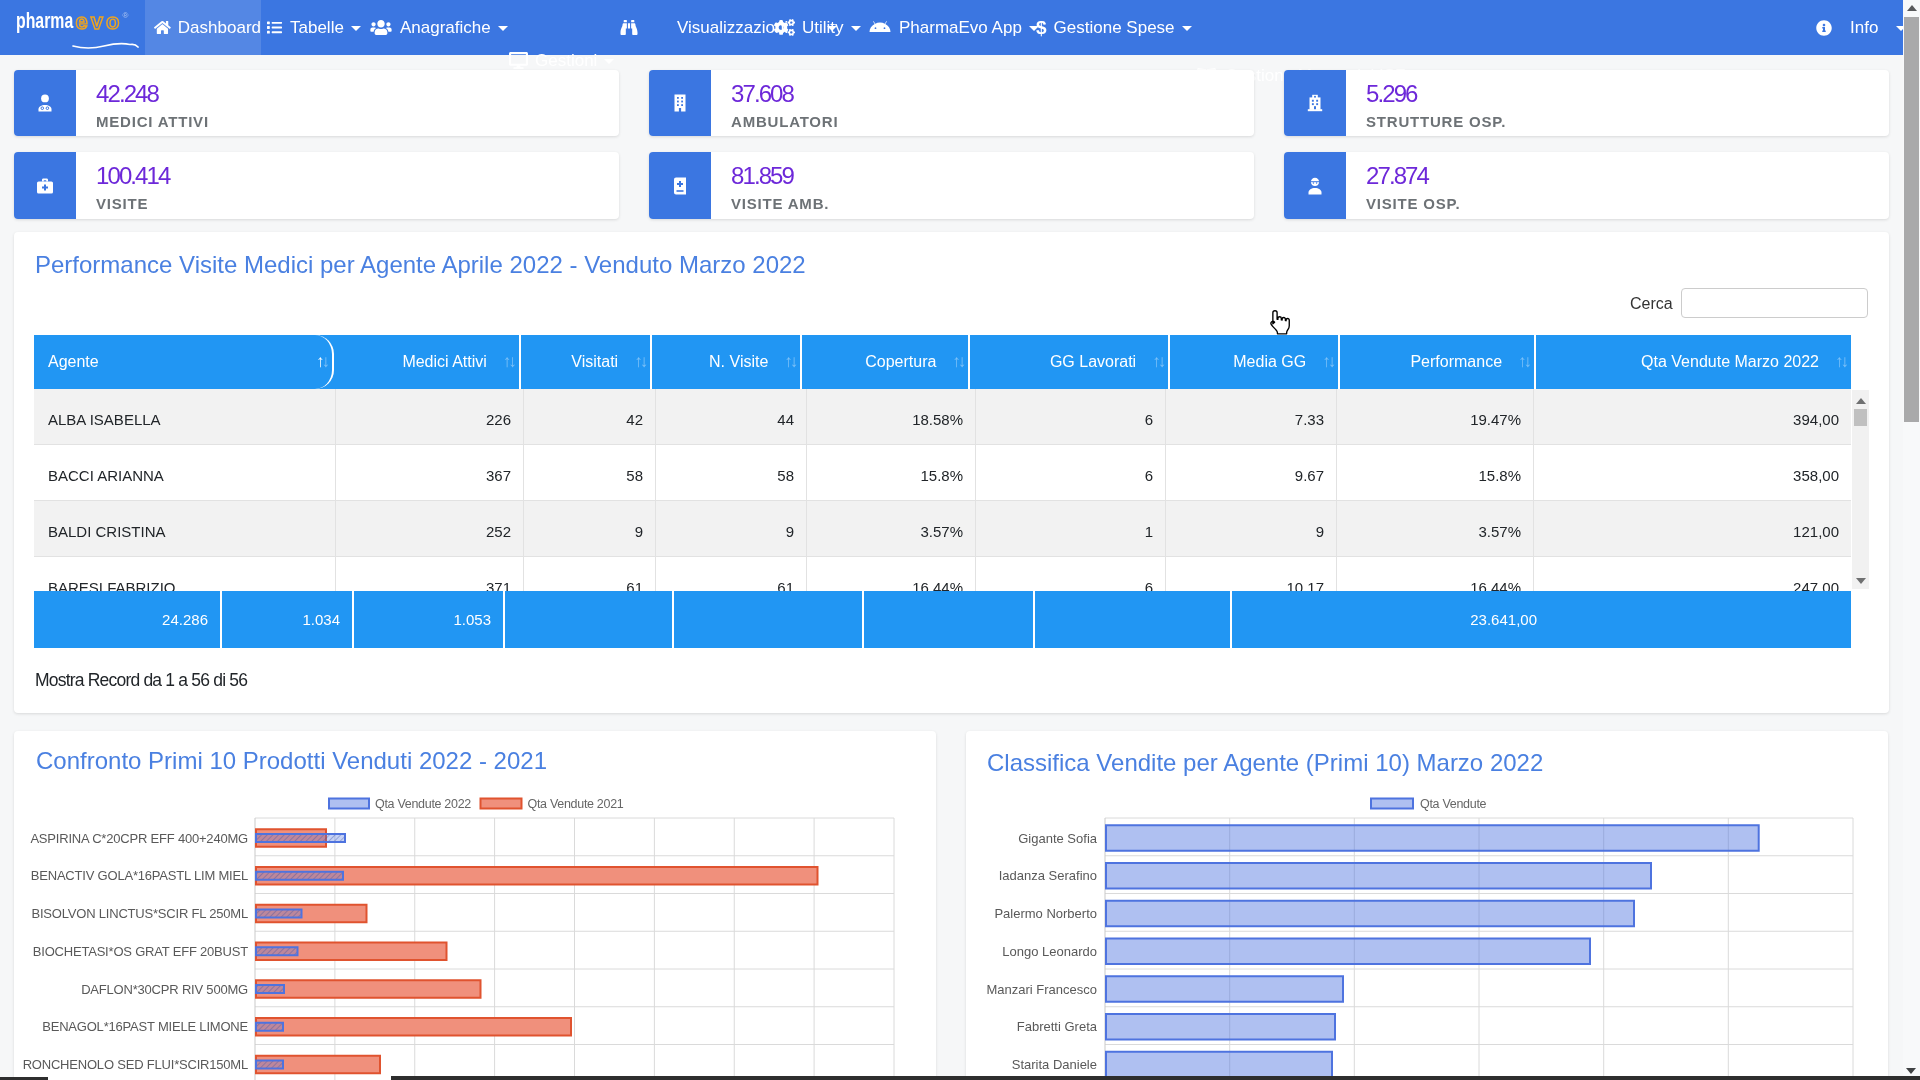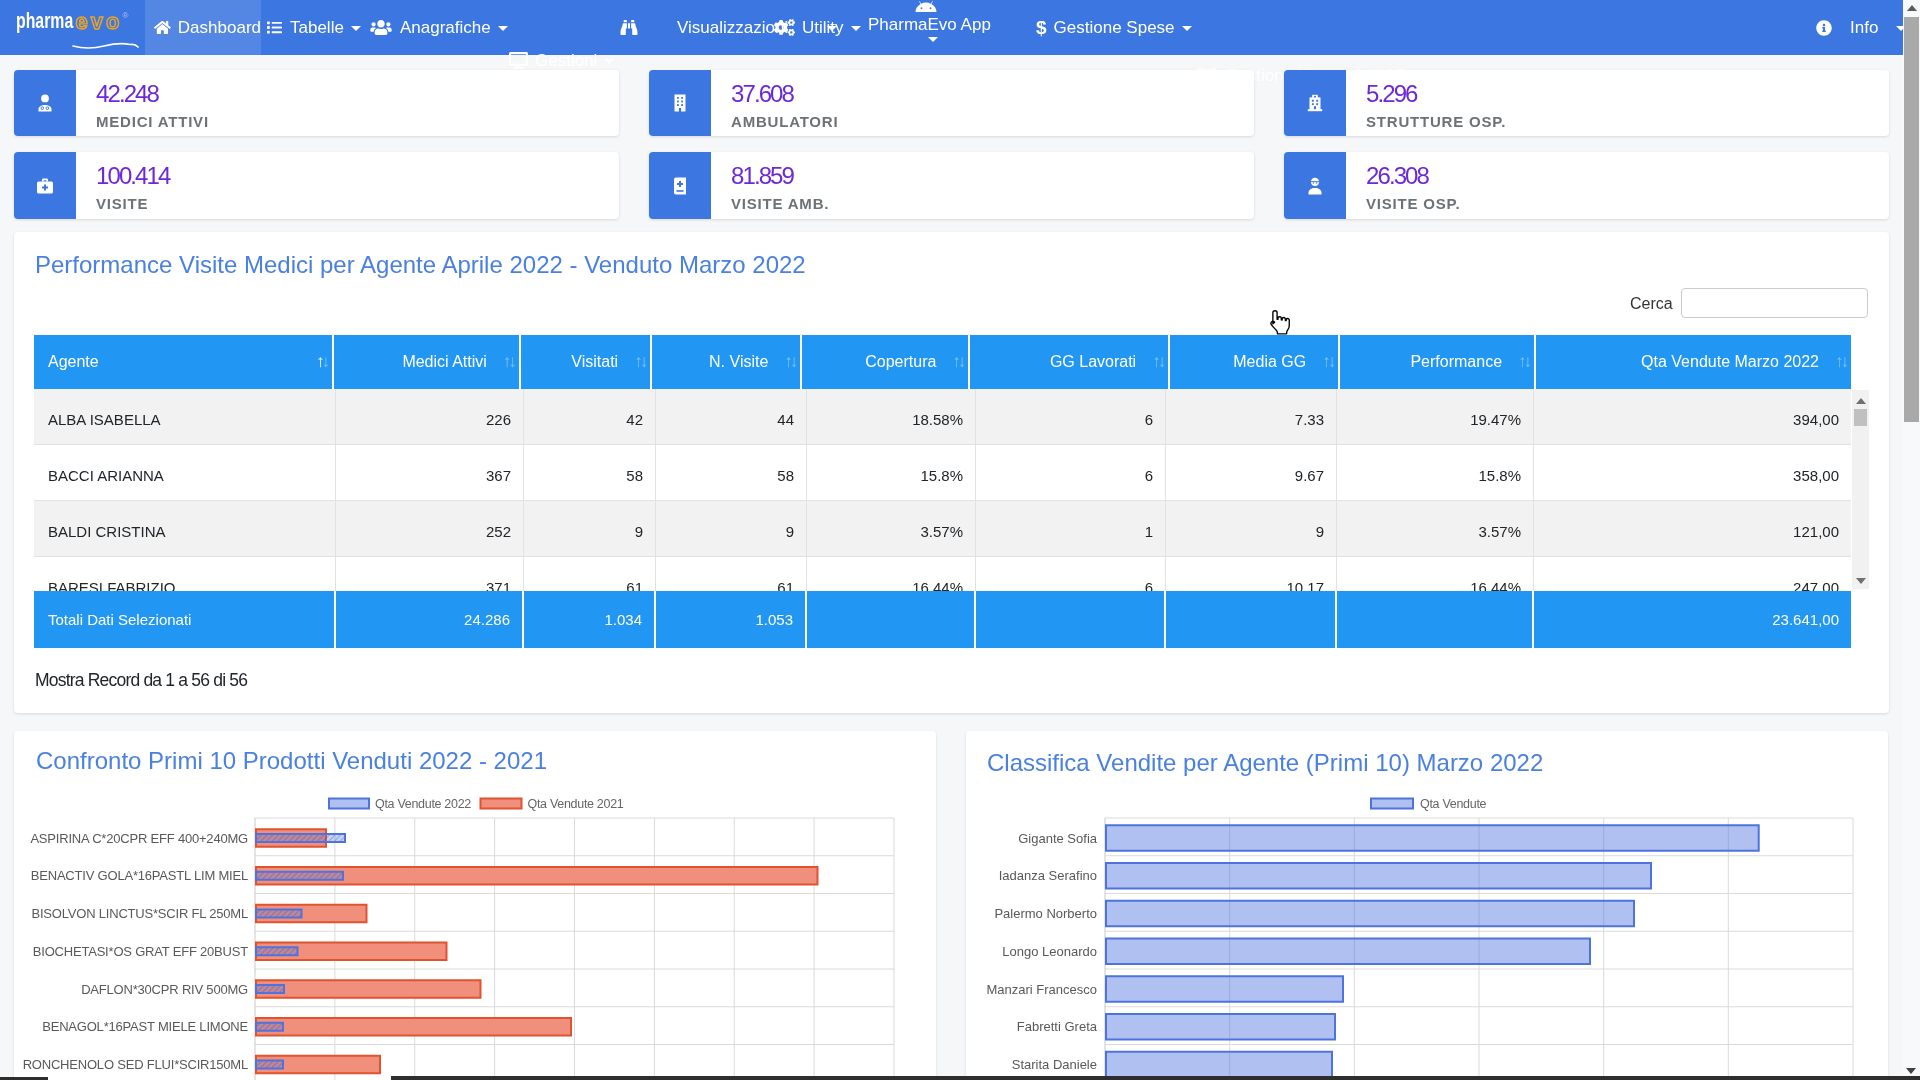--- a/index.html
+++ b/index.html
@@ -92,21 +92,21 @@
       <path d="M416 48c0-8.84-7.16-16-16-16h-64c-8.84 0-16 7.16-16 16v48h96V48zM63.91 159.99C61.4 253.84 3.46 274.22 0 404v44c0 17.67 14.33 32 32 32h96c17.67 0 32-14.33 32-32V288h32V128H95.84c-17.63 0-31.45 14.37-31.93 31.99zm384.18 0c-.48-17.62-14.3-31.99-31.93-31.99H320v160h32v160c0 17.67 14.33 32 32 32h96c17.67 0 32-14.33 32-32v-44c-3.46-129.78-61.4-150.16-63.91-244.01zM176 32h-64c-8.84 0-16 7.16-16 16v48h96V48c0-8.84-7.16-16-16-16zm48 256h64V128h-64v160z"></path>
     </svg>
   Visualizzazioni<span class="caret"></span>
 </div>
 <div class="nav-item" style="left:774px;">
   <svg width="21" height="17" viewBox="0 0 640 512" fill="#fff">
       <path d="M512.1 191l-8.2 14.3c-3 5.3-9.4 7.5-15.1 5.4-11.8-4.4-22.6-10.7-32.1-18.6-4.6-3.8-5.8-10.5-2.8-15.7l8.2-14.3c-6.9-8-12.3-17.3-15.9-27.4h-16.5c-6 0-11.2-4.3-12.2-10.3-2-12-2.1-24.6 0-37.1 1-6 6.2-10.4 12.2-10.4h16.5c3.6-10.1 9-19.4 15.9-27.4l-8.2-14.3c-3-5.2-1.9-11.9 2.8-15.7 9.5-7.9 20.4-14.2 32.1-18.6 5.7-2.1 12.1.1 15.1 5.4l8.2 14.3c10.5-1.9 21.2-1.9 31.7 0L552 6.3c3-5.3 9.4-7.5 15.1-5.4 11.8 4.4 22.6 10.7 32.1 18.6 4.6 3.8 5.8 10.5 2.8 15.7l-8.2 14.3c6.9 8 12.3 17.3 15.9 27.4h16.5c6 0 11.2 4.3 12.2 10.3 2 12 2.1 24.6 0 37.1-1 6-6.2 10.4-12.2 10.4h-16.5c-3.6 10.1-9 19.4-15.9 27.4l8.2 14.3c3 5.2 1.9 11.9-2.8 15.7-9.5 7.9-20.4 14.2-32.1 18.6-5.7 2.1-12.1-.1-15.1-5.4l-8.2-14.3c-10.4 1.9-21.2 1.9-31.7 0zm-10.5-58.8c38.5 29.6 82.4-14.3 52.8-52.8-38.5-29.7-82.4 14.3-52.8 52.8zM386.3 286.1l33.7 16.8c10.1 5.8 14.5 18.1 10.5 29.1-8.9 24.2-26.4 46.4-42.6 65.8-7.4 8.9-20.2 11.1-30.3 5.3l-29.1-16.8c-16 13.7-34.6 24.6-54.9 31.7v33.6c0 11.6-8.3 21.6-19.7 23.6-24.6 4.2-50.4 4.4-75.9 0-11.5-2-20-11.9-20-23.6V418c-20.3-7.2-38.9-18-54.9-31.7L74 403c-10 5.8-22.9 3.6-30.3-5.3-16.2-19.4-33.3-41.6-42.2-65.7-4-10.9.4-23.2 10.5-29.1l33.3-16.8c-3.9-20.9-3.9-42.4 0-63.4L12 205.8c-10.1-5.8-14.6-18.1-10.5-29 8.9-24.2 26-46.4 42.2-65.8 7.4-8.9 20.2-11.1 30.3-5.3l29.1 16.8c16-13.7 34.6-24.6 54.9-31.7V57.1c0-11.5 8.2-21.5 19.6-23.5 24.6-4.2 50.5-4.4 76-.1 11.5 2 20 11.9 20 23.6v33.6c20.3 7.2 38.9 18 54.9 31.7l29.1-16.8c10-5.8 22.9-3.6 30.3 5.3 16.2 19.4 33.2 41.6 42.1 65.8 4 10.9-.4 23.2-10.5 29.1l-33.7 16.8c3.9 21 3.9 42.5 0 63.5zm-117.6 21.1c59.2-77-28.7-164.9-105.7-105.7-59.2 77 28.7 164.9 105.7 105.7zm243.4 182.7l-8.2 14.3c-3 5.3-9.4 7.5-15.1 5.4-11.8-4.4-22.6-10.7-32.1-18.6-4.6-3.8-5.8-10.5-2.8-15.7l8.2-14.3c-6.9-8-12.3-17.3-15.9-27.4h-16.5c-6 0-11.2-4.3-12.2-10.3-2-12-2.1-24.6 0-37.1 1-6 6.2-10.4 12.2-10.4h16.5c3.6-10.1 9-19.4 15.9-27.4l-8.2-14.3c-3-5.2-1.9-11.9 2.8-15.7 9.5-7.9 20.4-14.2 32.1-18.6 5.7-2.1 12.1.1 15.1 5.4l8.2 14.3c10.5-1.9 21.2-1.9 31.7 0l8.2-14.3c3-5.3 9.4-7.5 15.1-5.4 11.8 4.4 22.6 10.7 32.1 18.6 4.6 3.8 5.8 10.5 2.8 15.7l-8.2 14.3c6.9 8 12.3 17.3 15.9 27.4h16.5c6 0 11.2 4.3 12.2 10.3 2 12 2.1 24.6 0 37.1-1 6-6.2 10.4-12.2 10.4h-16.5c-3.6 10.1-9 19.4-15.9 27.4l8.2 14.3c3 5.2 1.9 11.9-2.8 15.7-9.5 7.9-20.4 14.2-32.1 18.6-5.7 2.1-12.1-.1-15.1-5.4l-8.2-14.3c-10.4 1.9-21.2 1.9-31.7 0zm-10.5-58.8c38.5 29.6 82.4-14.3 52.8-52.8-38.5-29.7-82.4 14.3-52.8 52.8z"></path>
     </svg>
   Utility<span class="caret"></span>
 </div>
-<div class="nav-item" style="left:868px;flex-direction:column;">
+<div class="nav-item" style="left:868px;">
   <svg width="24" height="15" viewBox="0 0 24 14" fill="#fff">
       <path d="M17.3 3.4l1.5-2.2c.1-.15.05-.33-.08-.42-.14-.09-.33-.05-.42.09l-1.55 2.3C15.4 2.4 13.8 2 12 2s-3.4.4-4.75 1.17L5.7.87C5.6.73 5.42.69 5.28.78c-.14.09-.18.27-.09.42l1.5 2.2C3.6 5 1.5 8 1.5 11.5h21C22.5 8 20.4 5 17.3 3.4zM7.5 8.6c-.5 0-.9-.4-.9-.9s.4-.9.9-.9.9.4.9.9-.4.9-.9.9zm9 0c-.5 0-.9-.4-.9-.9s.4-.9.9-.9.9.4.9.9-.4.9-.9.9z"></path>
     </svg>
   PharmaEvo App<span class="caret"></span>
 </div>
 <div class="nav-item" style="left:1036px;">
   <span style="font-weight:bold; font-size:19px; margin-right:7px;">$</span>Gestione Spese<span class="caret"></span>
 </div>
 <div class="nav-item" style="left:1195px;margin-top:48px;">
   <svg width="23" height="17" viewBox="0 0 640 512" fill="#fff">
@@ -203,32 +203,32 @@
 <div class="scard" style="left:1284px; top:152px; height:67px;">
   <div class="sicon">
       <svg width="18" height="18" viewBox="0 0 18 18">
         <path d="M9 .8c-2.3 0-4.1 1.8-4.1 4.1 0 2.2 1.8 4.1 4.1 4.1s4.1-1.9 4.1-4.1C13.1 2.6 11.3.8 9 .8z" fill="#fff"></path>
         <path d="M4.9 4.2h8.2v1H4.9z" fill="#3b76e1"></path>
         <circle cx="7.4" cy="6" r="0.7" fill="#3b76e1"></circle>
         <circle cx="10.6" cy="6" r="0.7" fill="#3b76e1"></circle>
         <path d="M2.5 17.5v-1.9c0-2.7 2.9-4.5 6.5-4.5s6.5 1.8 6.5 4.5v1.9z" fill="#fff"></path>
       </svg>
     </div>
-  <div class="snum">26.308</div>
+  <div class="snum">27.874</div>
     <div class="slab">VISITE OSP.</div>
 </div>
 
 <div id="bigcard">
   <div class="cardtitle" style="left:21px; top:19px;">Performance Visite Medici per Agente Aprile 2022 - Venduto Marzo 2022</div>
   <div style="position:absolute; left:1616px; top:63px; font-size:16px; color:#333;">Cerca</div>
   <div style="position:absolute; left:1667px; top:56px; width:187px; height:30px; border:1px solid #ccc; border-radius:4px; background:#fff;"></div>
 </div>
 
 <div id="thead">
-  <div class="hc" style="width:302px; padding-left:14px;">Agente<span class="sort"><span class="on">↑</span>↓</span></div>
+  <div class="hc" style="width:302px; padding-left:14px;border-radius:19px;">Agente<span class="sort"><span class="on">↑</span>↓</span></div>
   <div class="hc num" style="width:188px; padding-right:32px;">Medici Attivi<span class="sort">↑↓</span></div>
   <div class="hc num" style="width:132px; padding-right:32px;text-align:center;">Visitati<span class="sort">↑↓</span></div>
   <div class="hc num" style="width:151px; padding-right:32px;">N. Visite<span class="sort">↑↓</span></div>
   <div class="hc num" style="width:169px; padding-right:32px;">Copertura<span class="sort">↑↓</span></div>
   <div class="hc num" style="width:201px; padding-right:32px;">GG Lavorati<span class="sort">↑↓</span></div>
   <div class="hc num" style="width:171px; padding-right:32px;">Media GG<span class="sort">↑↓</span></div>
   <div class="hc num" style="width:197px; padding-right:32px;">Performance<span class="sort">↑↓</span></div>
   <div class="hc num" style="width:317px; padding-right:32px;">Qta Vendute Marzo 2022<span class="sort">↑↓</span></div>
 </div>
 
@@ -273,21 +273,20 @@
     <div class="tc num" style="width:151px;">61</div>
     <div class="tc num" style="width:169px;">16.44%</div>
     <div class="tc num" style="width:190px;">6</div>
     <div class="tc num" style="width:171px;">10.17</div>
     <div class="tc num" style="width:197px;">16.44%</div>
     <div class="tc num" style="width:317px;">247,00</div>
   </div>
 </div>
 
 <div id="totals">
-  <div class="fc" style="width:302px; padding-left:14px;">Totali Dati Selezionati</div>
   <div class="fc num" style="width:188px;">24.286</div>
   <div class="fc num" style="width:132px;">1.034</div>
   <div class="fc num" style="width:151px;">1.053</div>
   <div class="fc num" style="width:169px;"></div>
   <div class="fc num" style="width:190px;"></div>
   <div class="fc num" style="width:171px;"></div>
   <div class="fc num" style="width:197px;"></div>
   <div class="fc num" style="width:317px;">23.641,00</div>
 </div>
 

